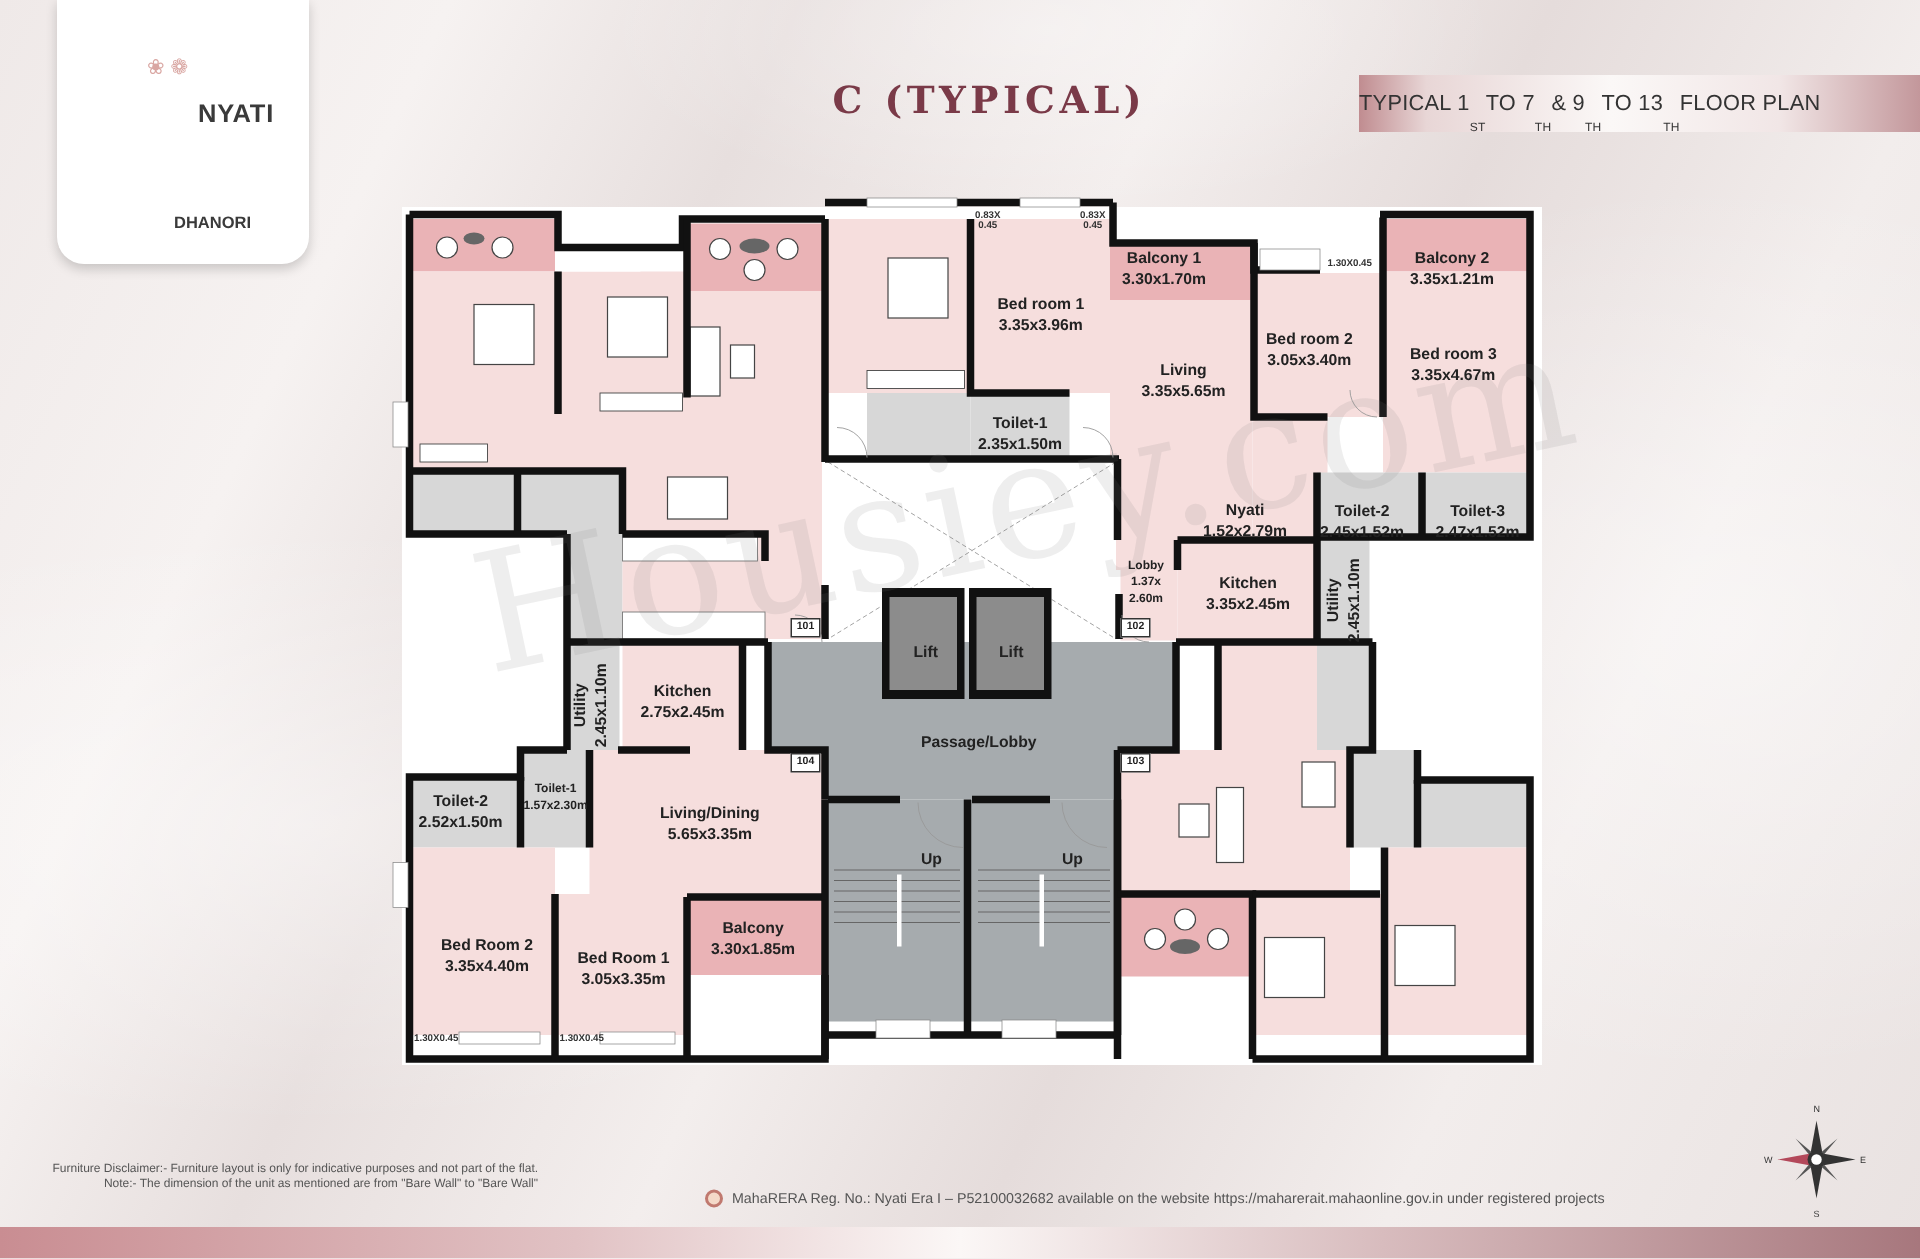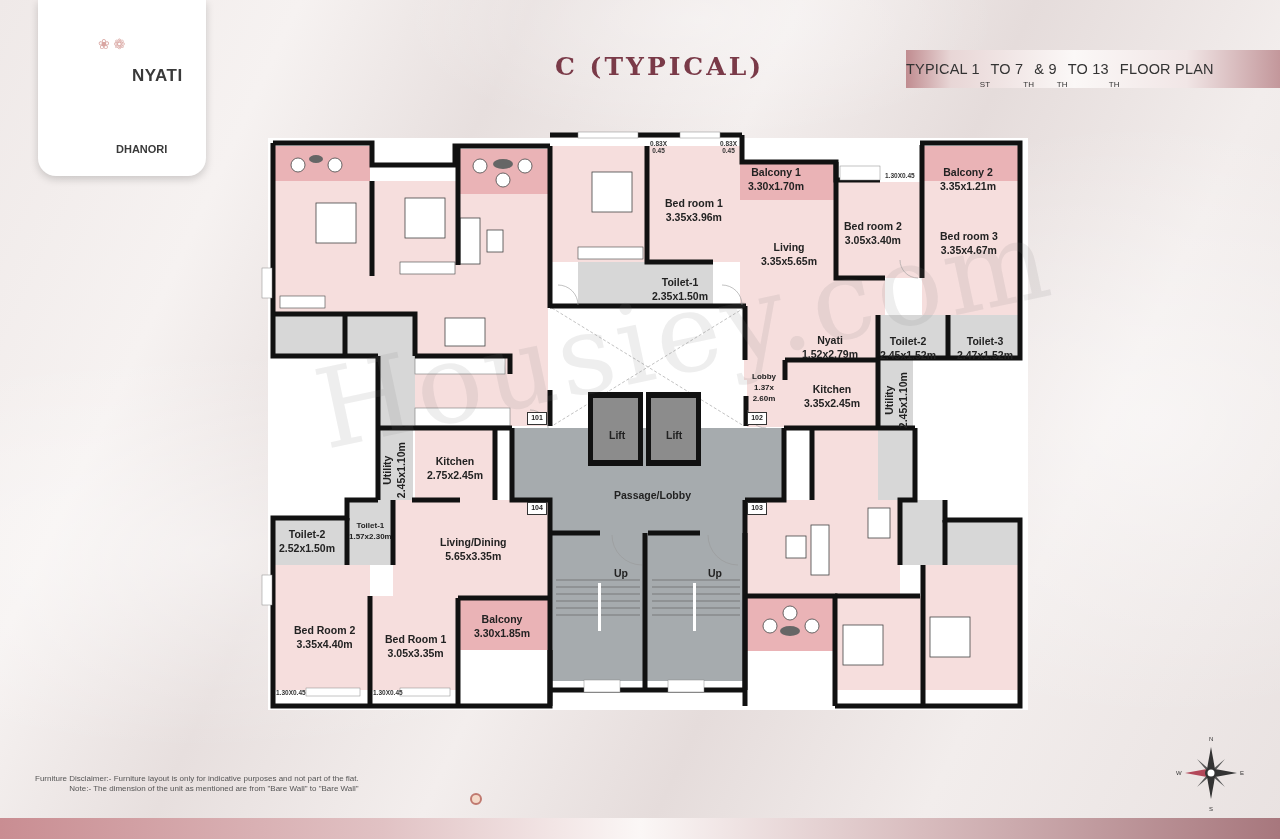--- a/index.html
+++ b/index.html
@@ -320,20 +320,21 @@
 <div class="room-label" style="left:474px; top:612px;"><span>Balcony</span><br><span>3.30x1.85m</span></div>
 <div class="win-tag" style="left:276px; top:689px;">1.30X0.45</div>
 <div class="win-tag" style="left:373px; top:689px;">1.30X0.45</div>
 
 <div class="disclaimer">
   <div>Furniture Disclaimer:- Furniture layout is only for indicative purposes and not part of the flat.</div>
   <div>Note:- The dimension of the unit as mentioned are from "Bare Wall" to "Bare Wall"</div>
 </div>
 <div class="rera">
   <span class="rera-icon"></span>
+  <span>MahaRERA Reg. No.: Nyati Era I – P52100032682 available on the website https://maharerait.mahaonline.gov.in under registered projects</span>
 </div>
 
 <svg class="compass" viewBox="0 0 70 80" xmlns="http://www.w3.org/2000/svg">
   <g transform="translate(35,40)">
     <polygon points="0,-26 4,-4 0,0 -4,-4" fill="#333"></polygon>
     <polygon points="0,26 4,4 0,0 -4,4" fill="#333"></polygon>
     <polygon points="26,0 4,4 0,0 4,-4" fill="#333"></polygon>
     <polygon points="-26,0 -4,4 0,0 -4,-4" fill="#b3485a"></polygon>
     <polygon points="14,-14 3,-1 0,0 1,-3" fill="#555"></polygon>
     <polygon points="-14,-14 -3,-1 0,0 -1,-3" fill="#555"></polygon>

